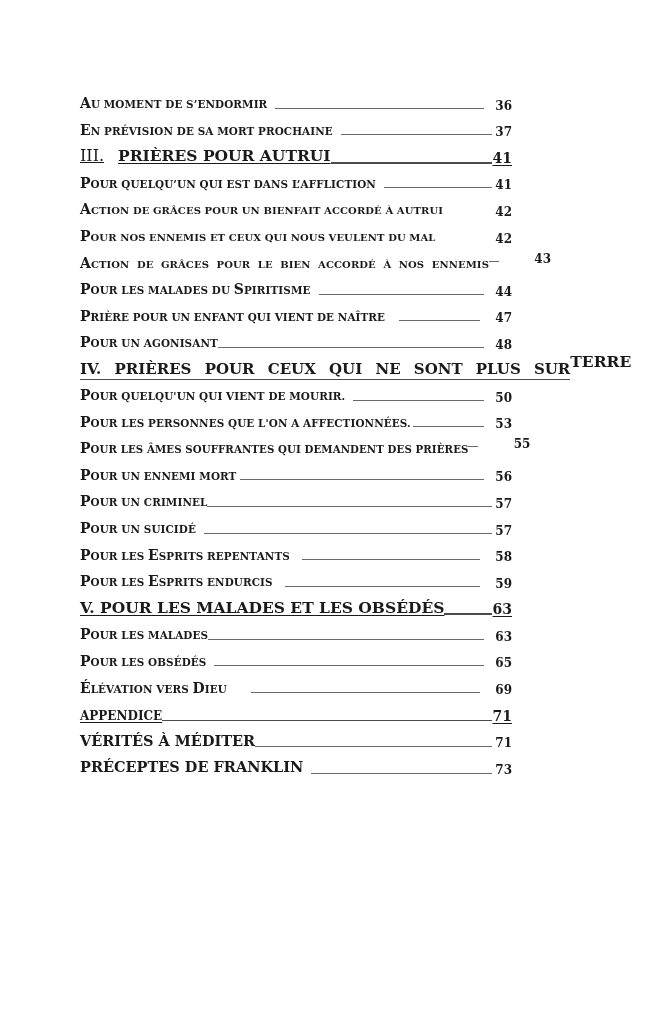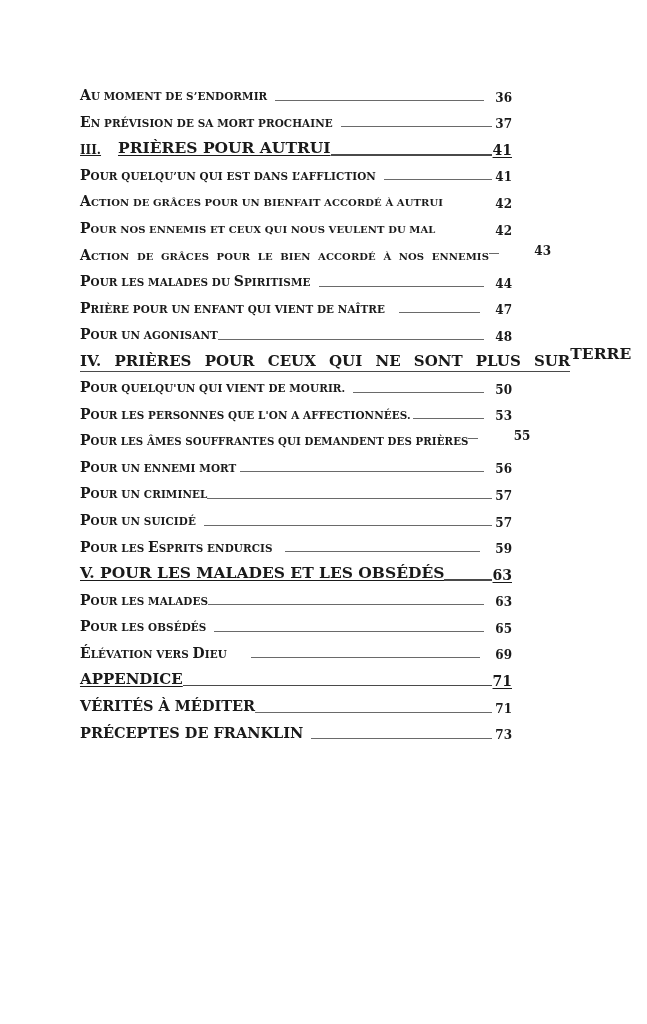--- a/index.html
+++ b/index.html
@@ -11,21 +11,21 @@
       width: 647px;
       height: 1024px;
       position: relative;
       overflow: hidden;
       font-family: "DejaVu Serif", "Liberation Serif", serif;
       color: #1a1a1a;
     }
     .toc {
       position: absolute;
       left: 80px;
-      top: 80px;
+      top: 88px;
       width: 432px;
     }
     .row {
       display: flex;
       align-items: flex-end;
       height: 26.6px;
       position: relative;
     }
     .row .title {
       font-weight: bold;
@@ -92,41 +92,41 @@
       margin-bottom: 4px;
       margin-left: 0;
       margin-right: 0;
     }
     .row.section .page {
       text-decoration: underline;
       text-underline-offset: 2px;
       font-size: 14px;
     }
     .row.section .numeral {
-      font-weight: bold;
-      font-size: 12px;
+      font-weight: normal;
+      font-size: 16px;
       text-decoration: underline;
       padding-bottom: 4px;
       line-height: 1;
       width: 38px;
       display: inline-block;
     }
     .row.section.multi .line1 .title {
       text-decoration: underline;
       word-spacing: 8px;
     }
     .row.section.multi .line2 .title {
       font-size: 15.5px;
       font-weight: bold;
       text-decoration: underline;
       padding-bottom: 4px;
       line-height: 1;
     }
     .row.appendix .title {
-      font-size: 15px;
+      font-size: 12px;
       font-weight: bold;
     }
     .row.appendix .leader {
       border-bottom-width: 1px;
       margin-bottom: 5px;
     }
     .row.plain-caps .title {
       font-size: 14.5px;
     }
     .row.plain-caps .leader {
@@ -252,20 +252,25 @@
     <span class="leader tight-left tight-right"></span>
     <span class="page">57</span>
   </div>
 
   <div class="row">
     <span class="title"><span class="sc-big">P</span><span class="sc-small">OUR UN SUICIDÉ</span></span>
     <span class="leader tight-right"></span>
     <span class="page">57</span>
   </div>
 
+  <div class="row">
+    <span class="title"><span class="sc-big">P</span><span class="sc-small">OUR LES </span><span class="sc-big">E</span><span class="sc-small">SPRITS REPENTANTS</span></span>
+    <span class="leader" style="margin-left:12px;margin-right:12px;"></span>
+    <span class="page">58</span>
+  </div>
 
   <div class="row">
     <span class="title"><span class="sc-big">P</span><span class="sc-small">OUR LES </span><span class="sc-big">E</span><span class="sc-small">SPRITS ENDURCIS</span></span>
     <span class="leader" style="margin-left:12px;margin-right:12px;"></span>
     <span class="page">59</span>
   </div>
 
   <div class="row section">
     <span class="title">V. POUR LES MALADES ET LES OBSÉDÉS</span>
     <span class="leader"></span>

